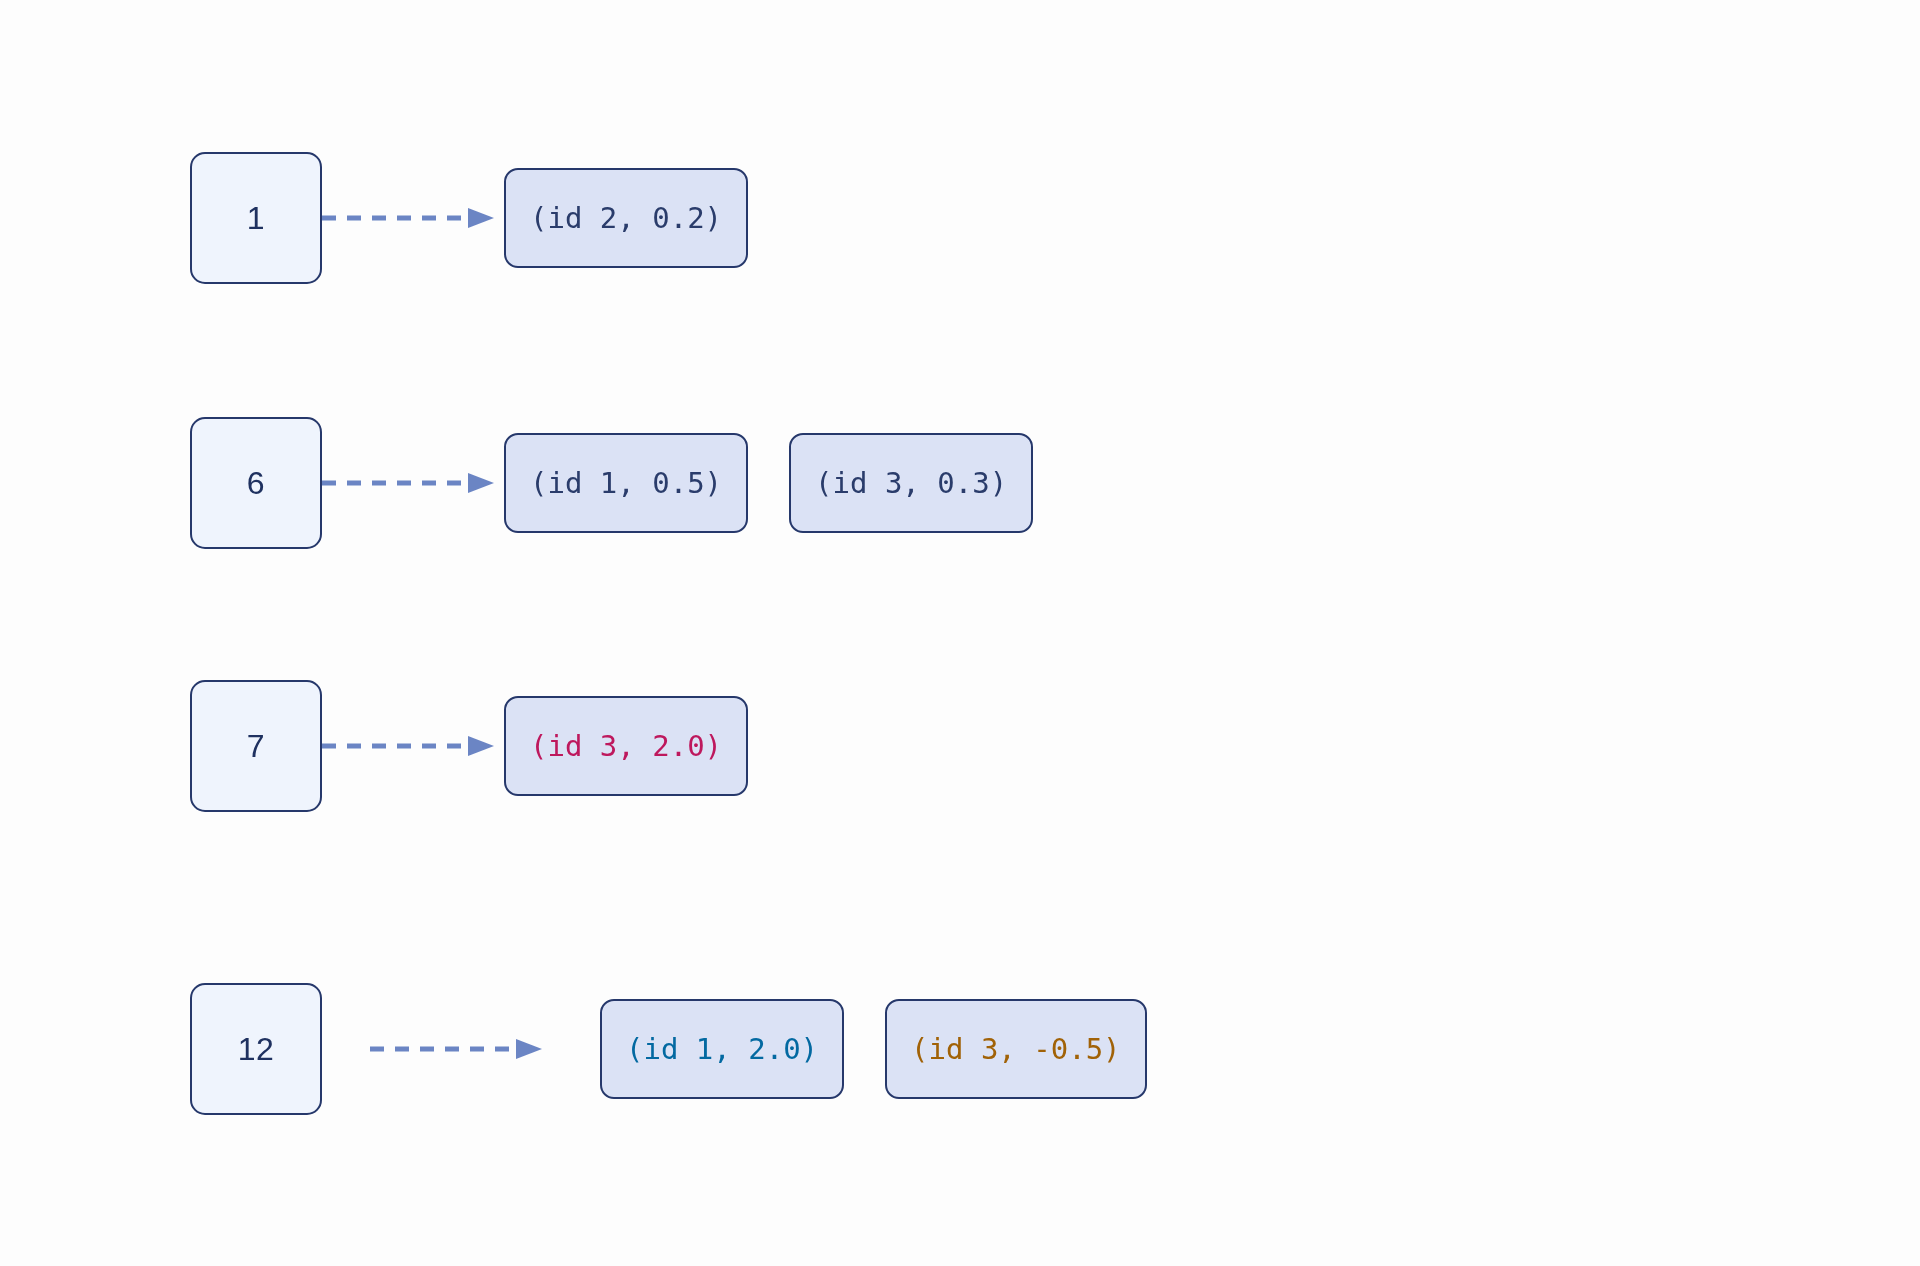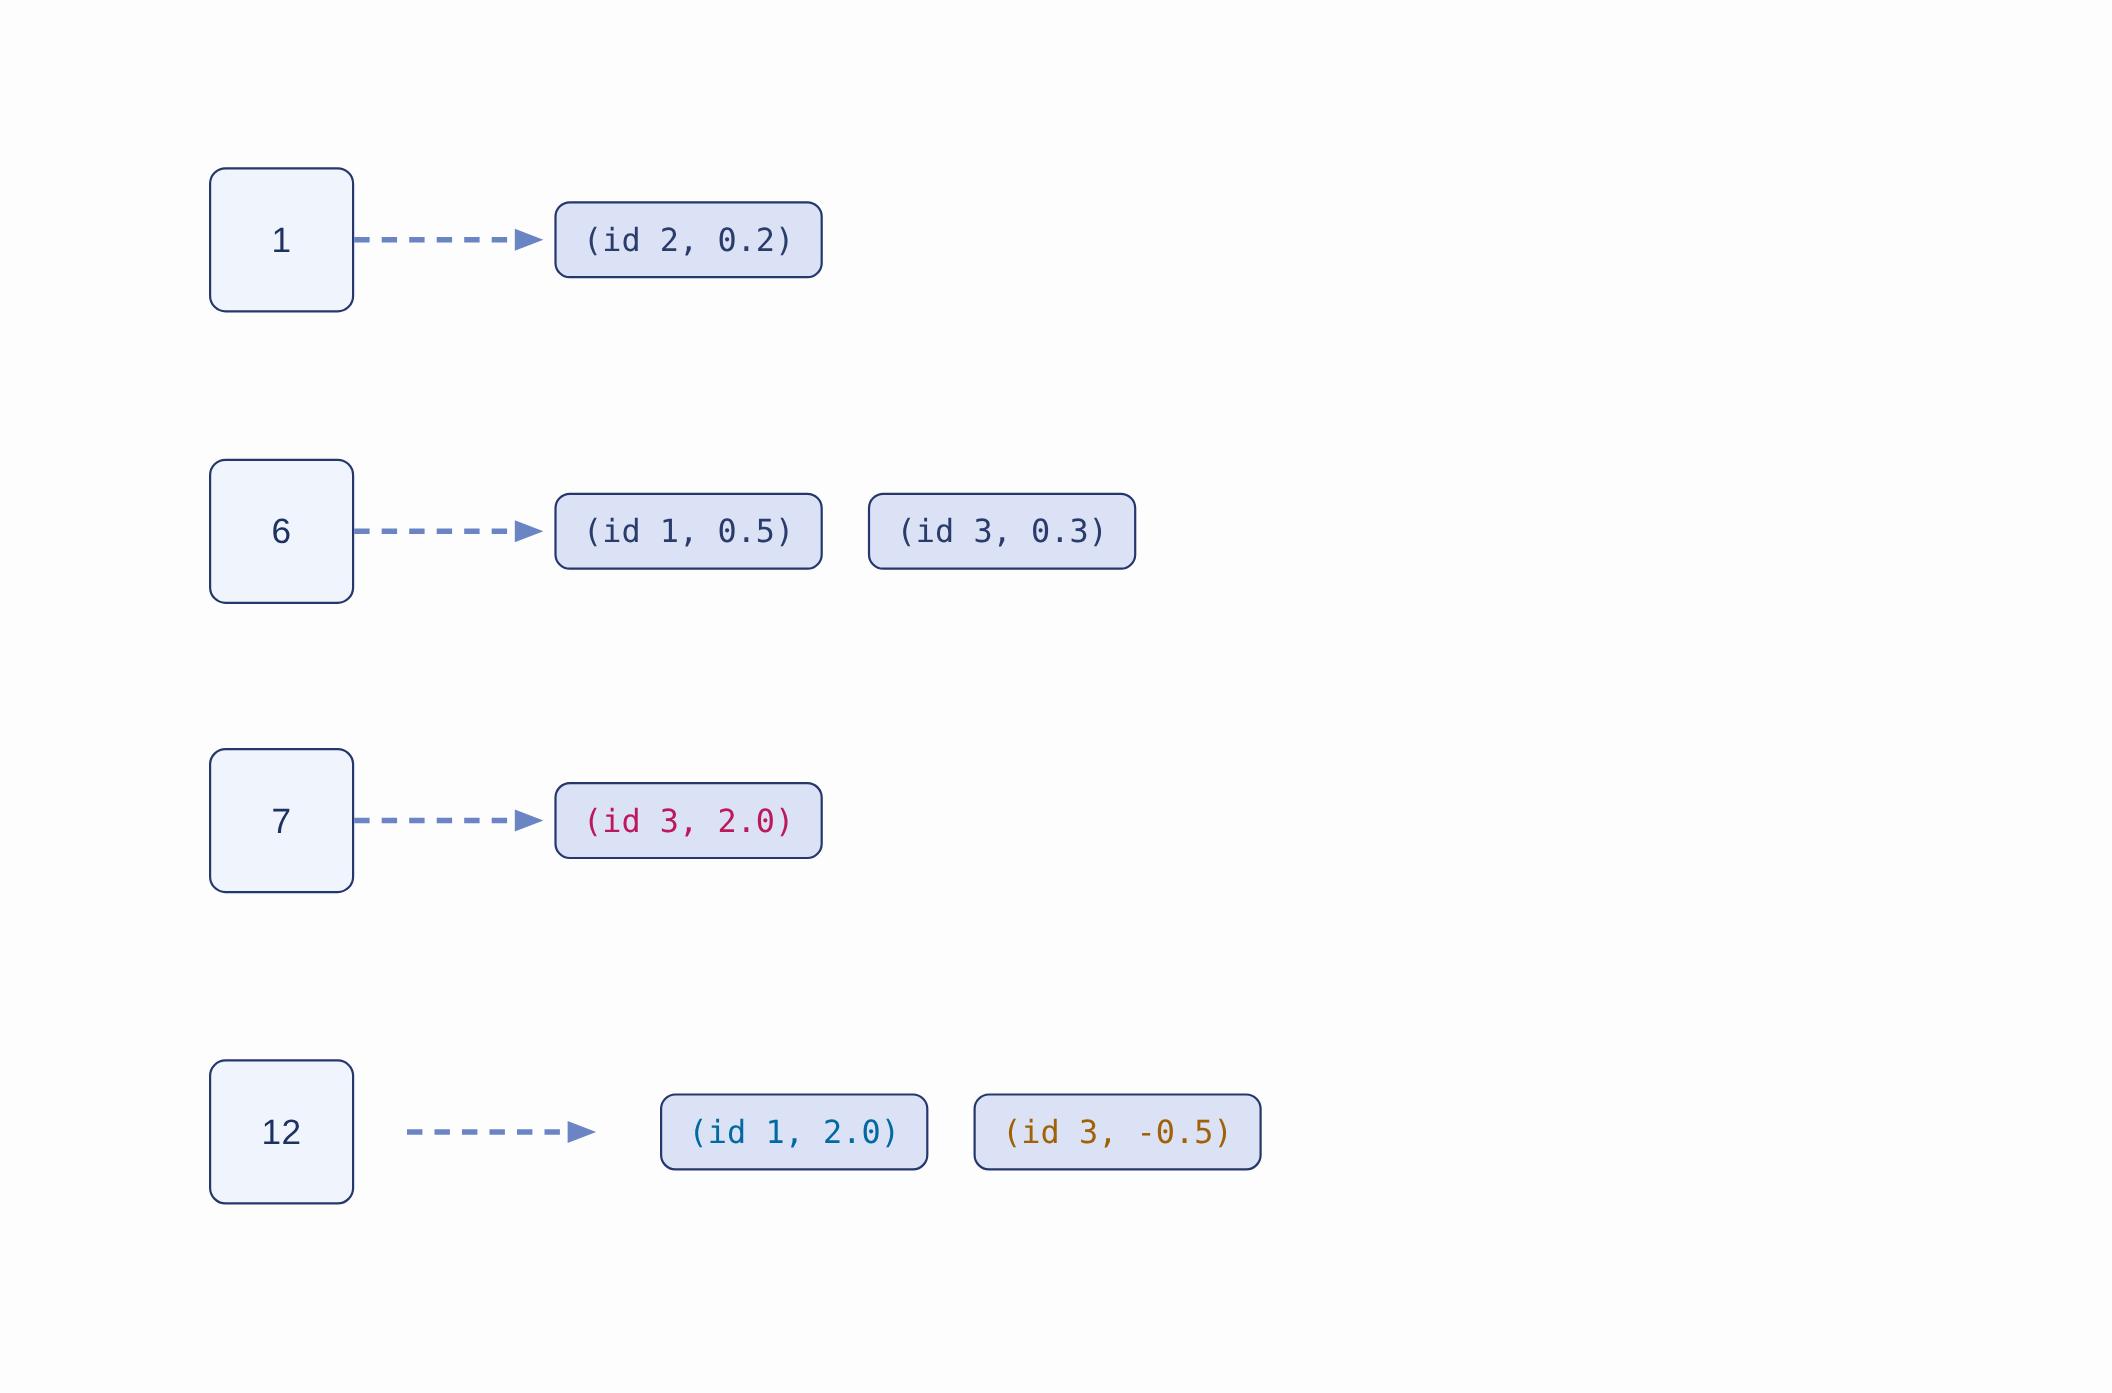--- a/index.html
+++ b/index.html
@@ -70,21 +70,21 @@
   
   .pill-group {
     flex: 0 0 auto;
     display: flex;
     flex-direction: row;
     align-items: center;
     gap: 41px;
   }
   .pill {
     box-sizing: border-box;
-    height: 70px;
+    height: 100px;
     padding: 0 24px;
     background: #dbe2f5;
     border: 2.6px solid #26386b;
     border-radius: 14px;
     display: flex;
     align-items: center;
     justify-content: center;
   }
   .pill-label {
     font-family: "DejaVu Sans Mono", "Liberation Mono", monospace;
@@ -144,21 +144,21 @@
         <line class="arrow-line" x1="0" y1="13" x2="150" y2="13" stroke="#6b85c4" stroke-width="5" stroke-dasharray="14 11" stroke-linecap="butt"></line>
         <polygon class="arrow-head" points="146,3 172,13 146,23" fill="#6b85c4"></polygon>
       </svg>
     </div>
     <div class="pill-group">
         <div class="pill" style="background: rgb(219, 226, 245); border-color: rgb(38, 56, 107);">
     <span class="pill-label" style="color: #be185d;">(id 3, 2.0)</span>
   </div>
       </div>
   </div>
-    <div class="row" style="top: 962px; gap: 48px;">
+    <div class="row" style="top: 982px; gap: 48px;">
     <div class="node" style="background: rgb(239, 244, 253); border-color: rgb(38, 56, 107);">
       <span class="node-label" style="color: rgb(31, 49, 96);">12</span>
     </div>
     <div class="connector">
       <svg viewBox="0 0 182 26" xmlns="http://www.w3.org/2000/svg">
         <line class="arrow-line" x1="0" y1="13" x2="150" y2="13" stroke="#6b85c4" stroke-width="5" stroke-dasharray="14 11" stroke-linecap="butt"></line>
         <polygon class="arrow-head" points="146,3 172,13 146,23" fill="#6b85c4"></polygon>
       </svg>
     </div>
     <div class="pill-group">

